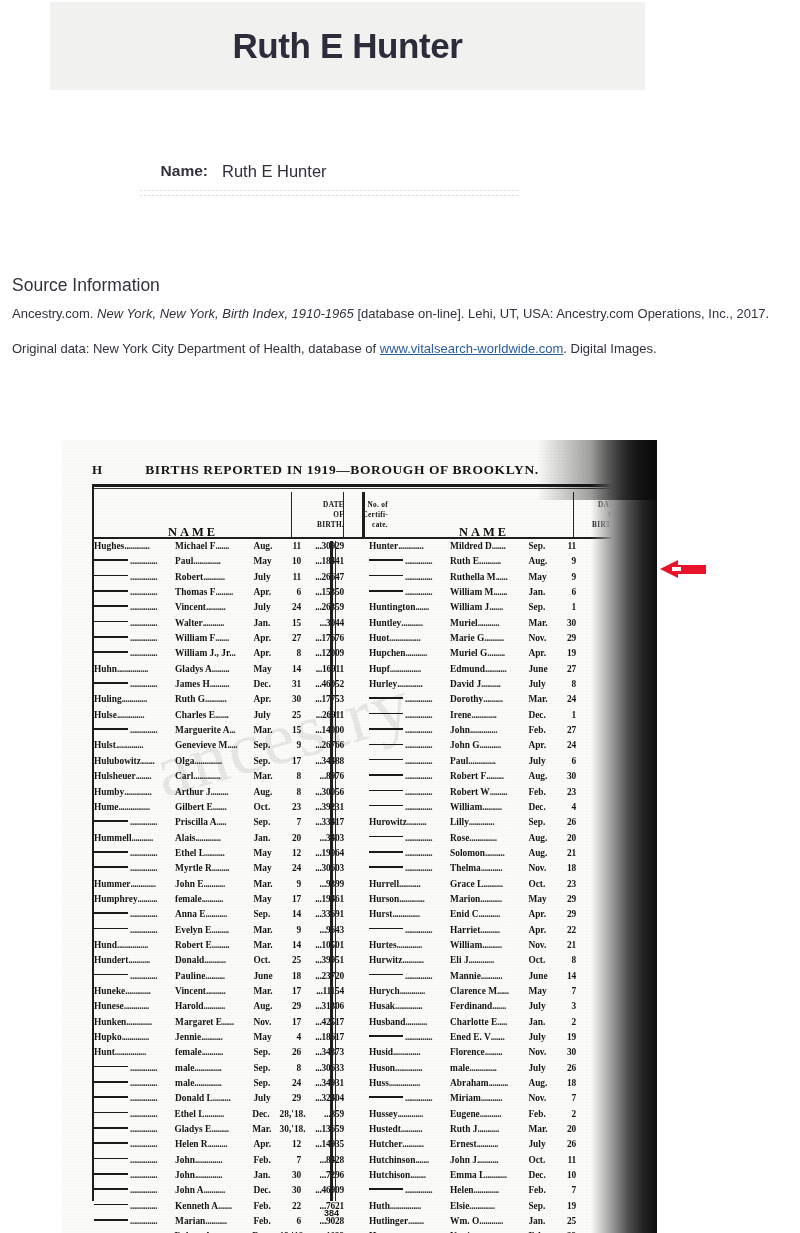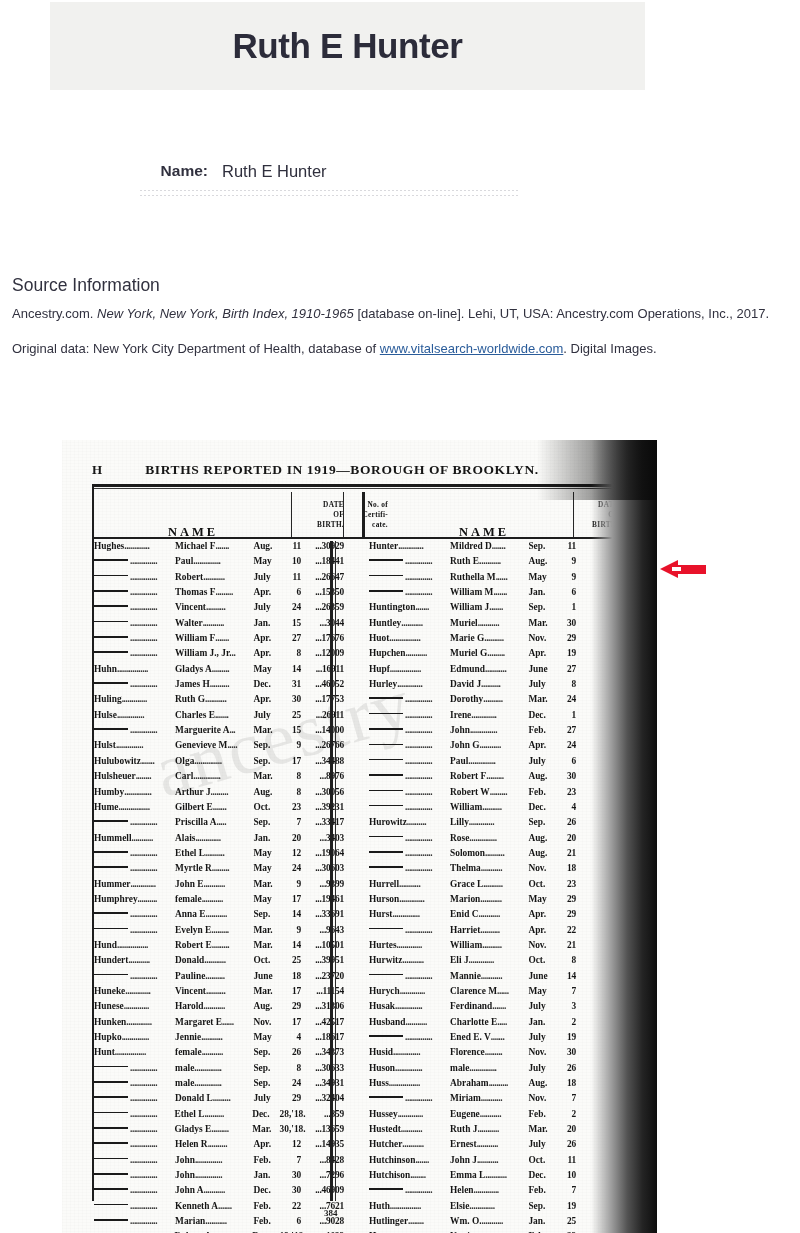--- a/index.html
+++ b/index.html
@@ -127,21 +127,21 @@
   .dotfill{color:#333;letter-spacing:-.4px;}
   .dash{display:inline-block;width:34px;height:1.6px;background:#1a1a1a;
         vertical-align:middle;margin-right:2px;position:relative;top:-2px;}
 
   .mid-div{position:absolute;left:268px;top:101px;width:3px;height:660px;background:#1f1f1f;}
   .mid-div2{position:absolute;left:273px;top:101px;width:1px;height:660px;background:#2a2a2a;}
   .outer-l{position:absolute;left:30px;top:44px;width:2px;height:717px;background:#1d1d1d;}
 
   .pagenum{
     position:absolute;left:262px;top:768px;
-    font-family:Liberation Serif, serif;font-size:9px;font-weight:bold;color:#1a1a1a;
+    font-family:Liberation Sans, sans-serif;font-size:9px;font-weight:bold;color:#1a1a1a;
   }
 
   
   .arrow{position:absolute;left:660px;top:560px;width:46px;height:18px;}
   .arrow .shaft{
     position:absolute;right:0;top:4.5px;width:30px;height:9px;background:#e8122a;
   }
   .arrow .head{
     position:absolute;left:0;top:0;width:0;height:0;
     border-top:9px solid transparent;border-bottom:9px solid transparent;

